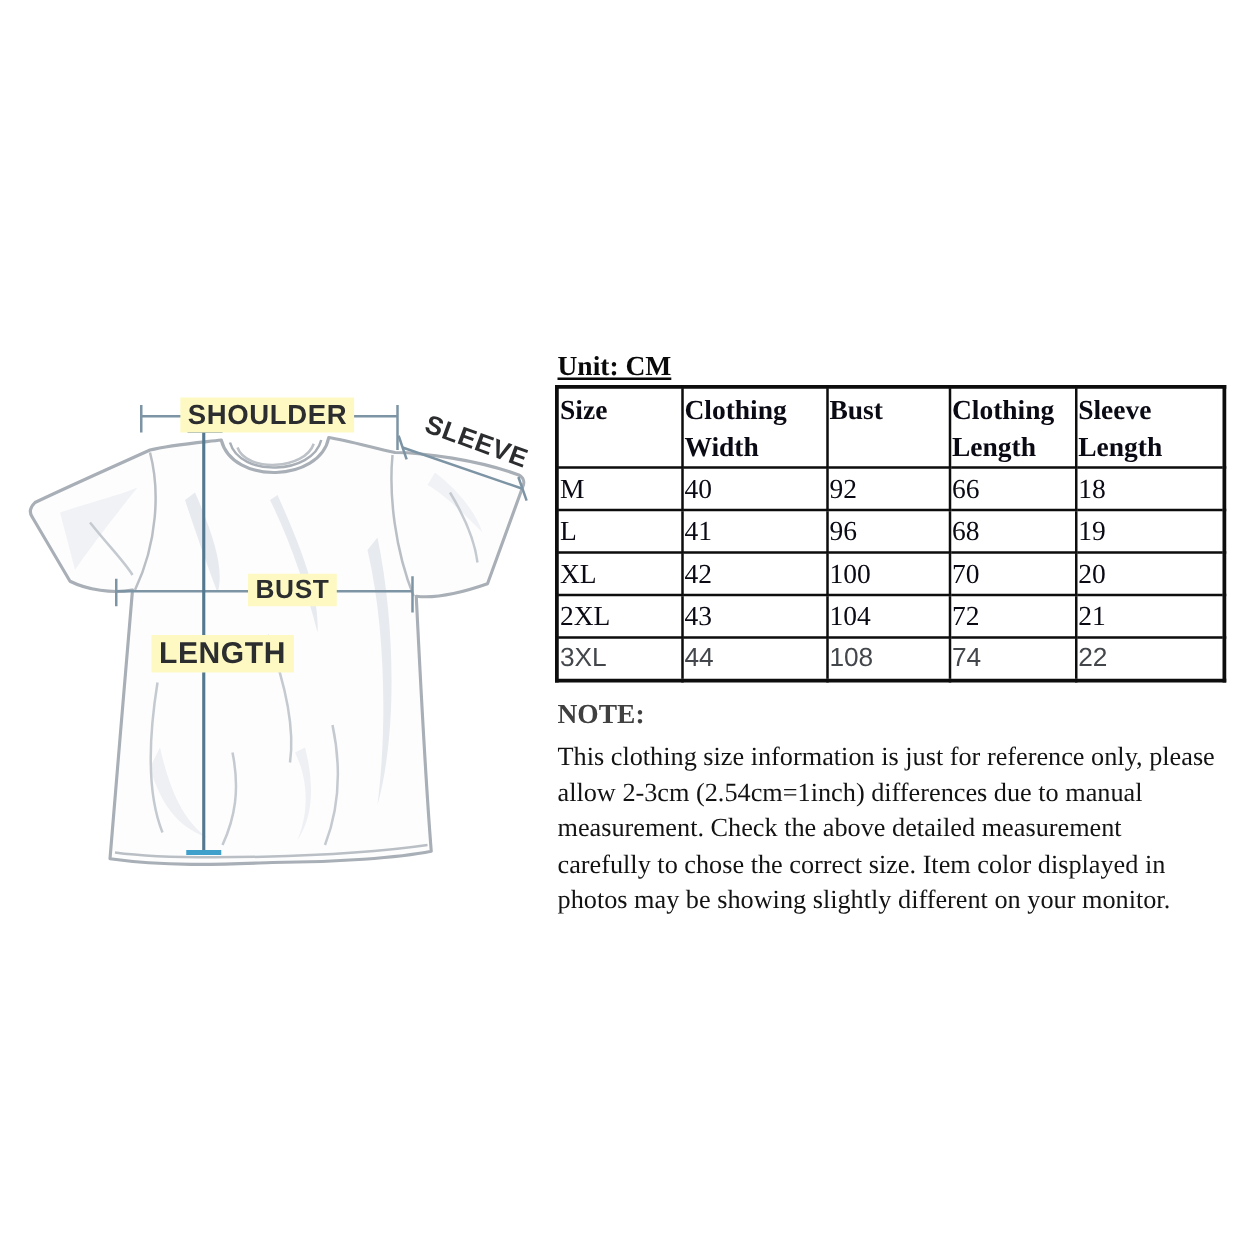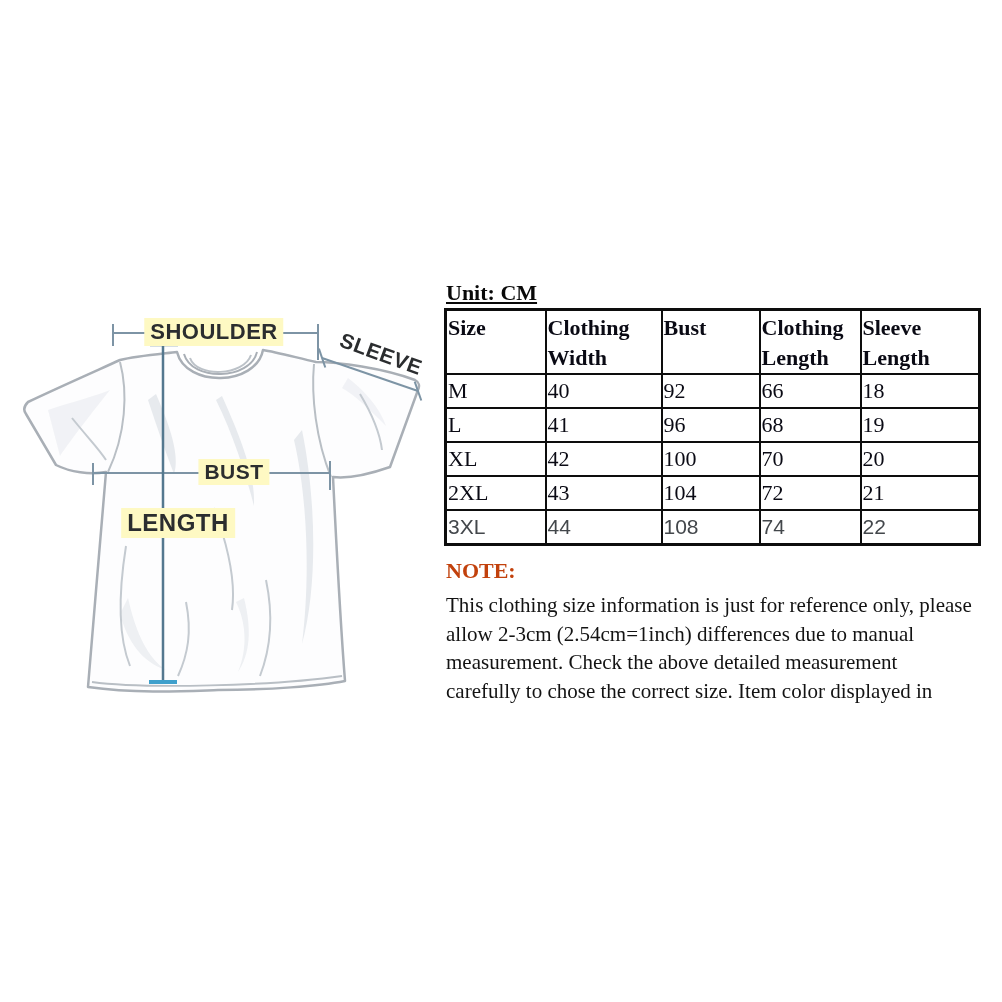--- a/index.html
+++ b/index.html
@@ -24,21 +24,21 @@
                    border:3px solid #0d0d0d;}
   table.size-table th,table.size-table td{border:2px solid #0d0d0d;text-align:left;
                    color:#0a0a14;overflow:hidden;}
   table.size-table th{height:58px;vertical-align:top;padding-top:2px;
                    font:700 22px/1.35 "Liberation Serif",serif;}
   table.size-table td{height:30px;font:22px "Liberation Serif",serif;}
   table.size-table tbody tr:last-child td{font:21px "Liberation Sans",sans-serif;color:#43474b;}
 
   
   .note{position:absolute;left:446px;top:558px;width:545px;}
-  .note-title{font:700 22px "Liberation Serif",serif;color:#c2410c;margin-bottom:7px;}
+  .note-title{font:700 22px "Liberation Serif",serif;color:#404040;margin-bottom:7px;}
   .note-line{font:21px/28.5px "Liberation Serif",serif;color:#131313;white-space:nowrap;}
 </style>
 </head>
 <body>
 
 <div class="canvas">
 
   <svg class="diagram-svg" viewBox="0 0 444 410" xmlns="http://www.w3.org/2000/svg">
 
     <path d="M 169 54
@@ -170,15 +170,16 @@
       </tr>
     </tbody>
   </table>
 
   <div class="note">
     <div class="note-title">NOTE:</div>
     <div class="note-line">This clothing size information is just for reference only, please</div>
     <div class="note-line">allow 2-3cm (2.54cm=1inch) differences due to manual</div>
     <div class="note-line">measurement. Check the above detailed measurement</div>
     <div class="note-line">carefully to chose the correct size. Item color displayed in</div>
+    <div class="note-line">photos may be showing slightly different on your monitor.</div>
   </div>
 
 </div>
 
 </body></html>

